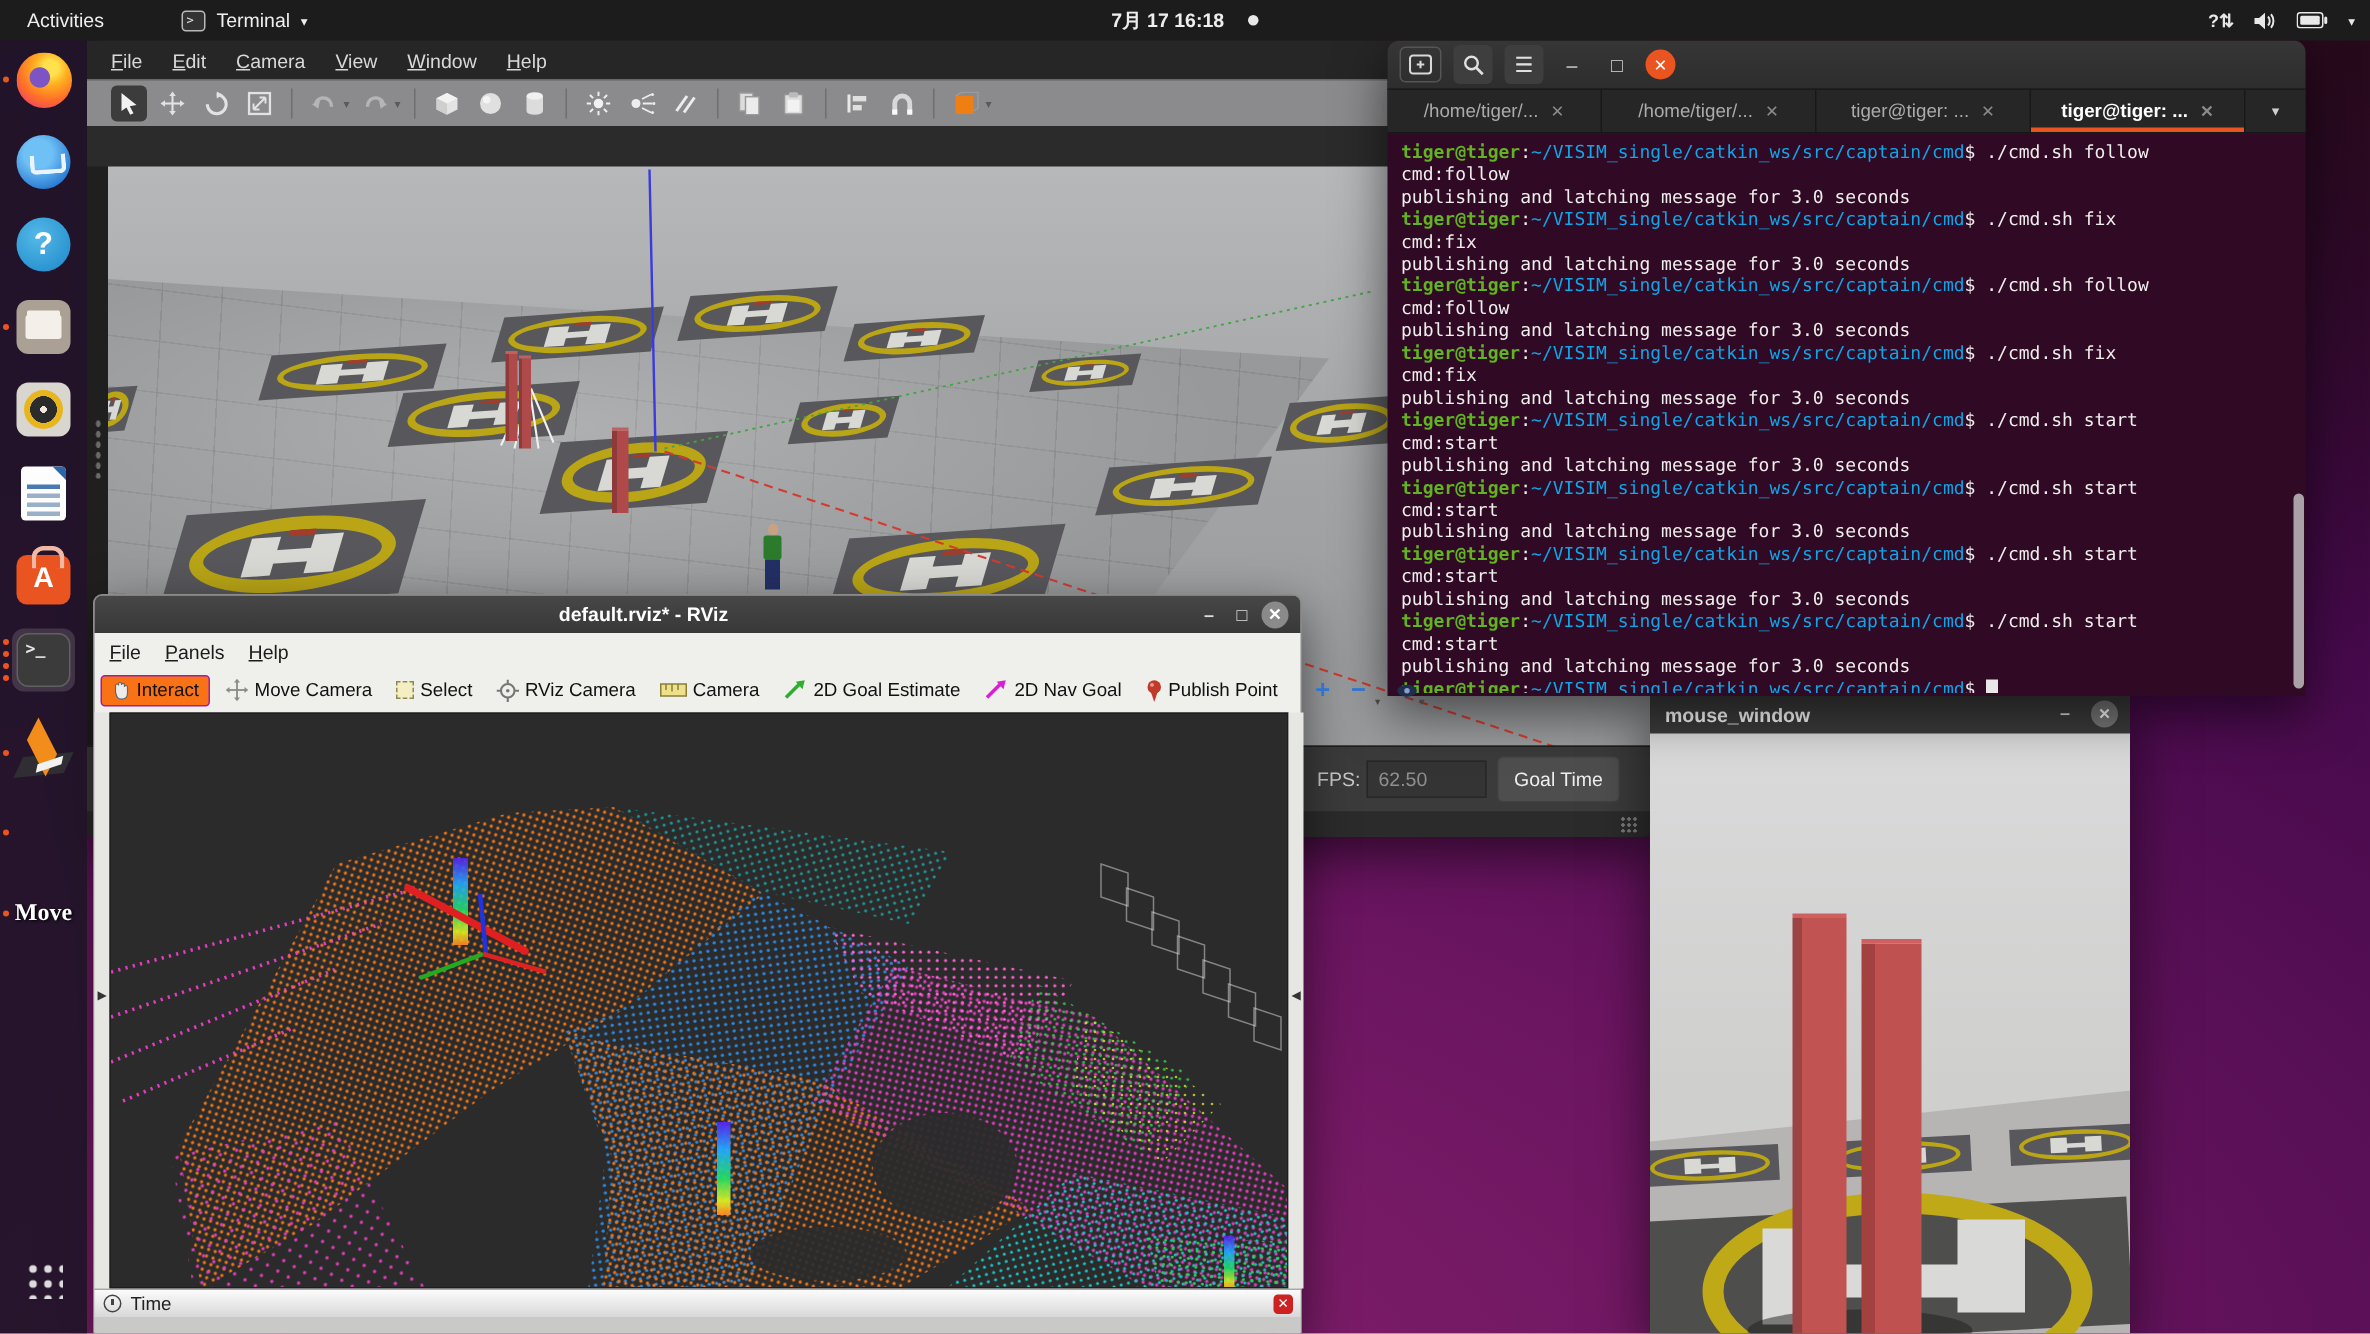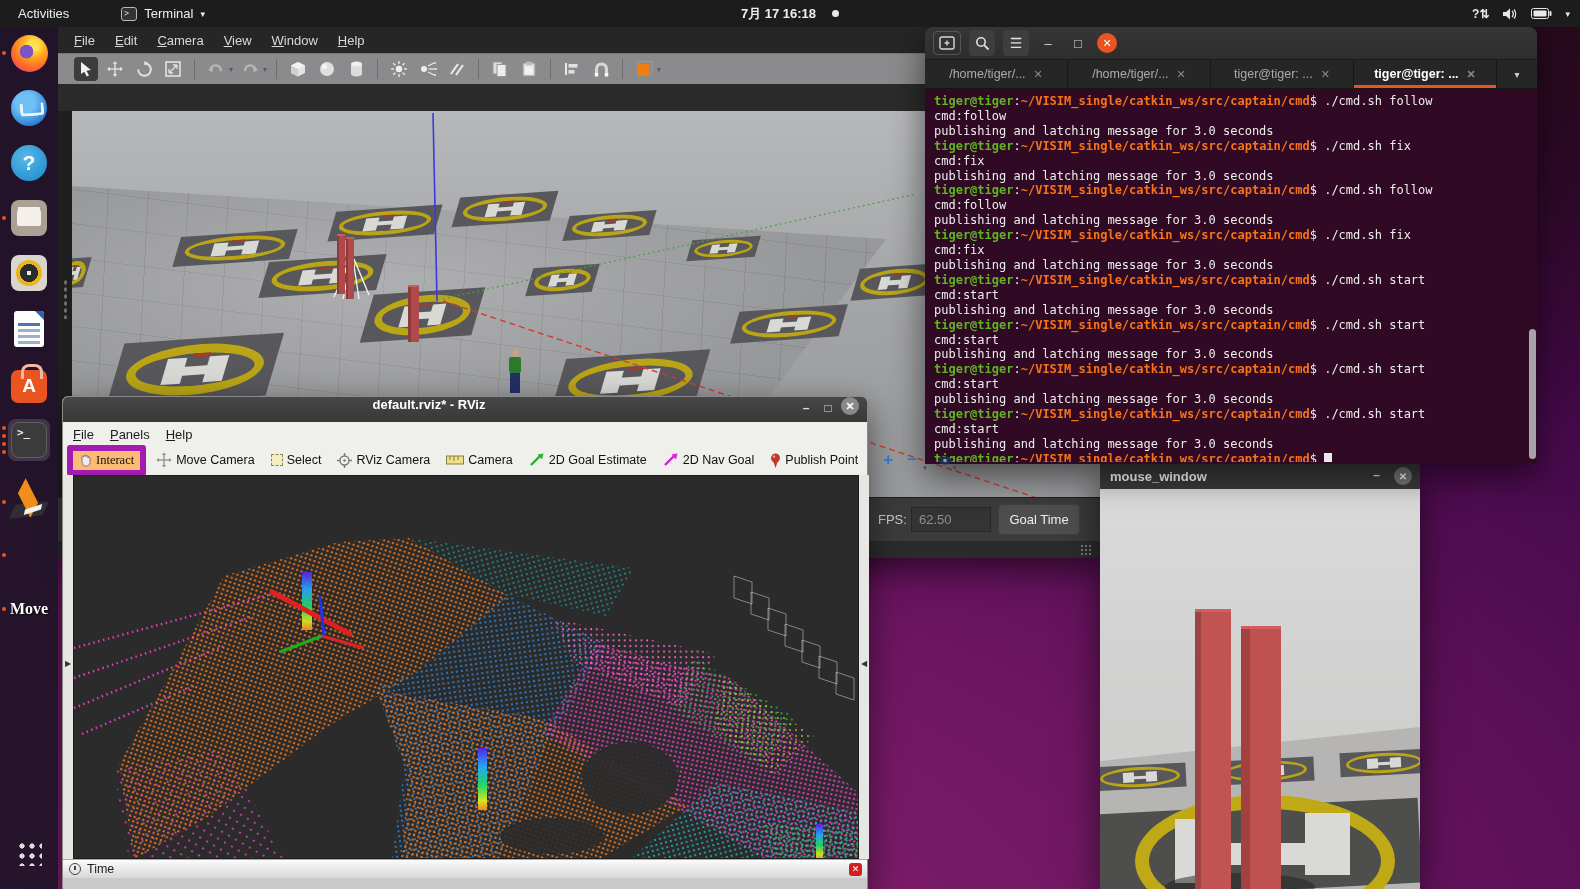--- a/index.html
+++ b/index.html
@@ -114,29 +114,29 @@
   #gz-reset { left:940px; top:6px; width:82px; height:31px; background:#4e4e4e; border:1px solid #404040; border-radius:4px;
     color:#eee; font-size:13px; display:flex; align-items:center; justify-content:center; }
   #gz-bottomframe { left:0; top:514px; width:1047px; height:17px; background:#2b2b2b; border-radius:0 0 10px 4px; }
   #gz-resize-grip { left:1022px; top:3px; width:12px; height:11px;
     background-image:radial-gradient(#7a7a7a 1px, rgba(0,0,0,0) 1.4px); background-size:4px 4px; }
 
   
   #rviz { left:62px; top:396px; width:806px; height:493px; background:#efefec; border:1px solid #8a8a8a; z-index:40;
     border-radius:6px 6px 0 0; }
   #rv-title { height:25px; background:linear-gradient(#474747,#383838); border-radius:5px 5px 0 0; color:#fff;
-    font-weight:bold; font-size:13px; display:flex; }
+    font-weight:bold; font-size:13px; display:flex; align-items:center; }
   #rv-title .t { flex:1; text-align:center; }
   .rv-wbtn { width:22px; height:22px; color:#ddd; font-size:12px; display:flex; align-items:center; justify-content:center; }
   .rv-close { width:18px; height:18px; border-radius:50%; background:#8a8a8a; color:#fff; font-size:11px; margin:0 8px 0 2px;
     display:flex; align-items:center; justify-content:center; }
   #rv-menus { height:24px; display:flex; align-items:center; gap:16px; padding-left:10px; color:#1c1c1c; font-size:13px; }
   #rv-toolbar { height:28px; display:flex; align-items:center; gap:4px; padding-left:4px; color:#111; font-size:12.5px; }
   .rv-tool { display:flex; align-items:center; gap:4px; padding:2px 6px; border-radius:3px; white-space:nowrap; }
-  .rv-tool.sel { background:#fdba74; border:6px solid #a21caf;font-family:Liberation Serif, serif; }
+  .rv-tool.sel { background:#f97316; border:1px solid #a21caf; }
   .rv-plus { color:#2f74d0; font-weight:bold; font-size:17px; padding:0 5px; }
   .rv-mini-caret { color:#444; font-size:7px; align-self:flex-end; margin:0 1px 2px -3px; }
   #rv-view { left:10px; top:78px; width:786px; height:384px; background:#2b2b2b; border:1px solid #1e1e1e; overflow:hidden; }
   #rv-strip-l { left:0; top:78px; width:10px; height:384px; background:#e6e6e3; }
   #rv-strip-r { left:796px; top:78px; width:10px; height:384px; background:#e6e6e3; }
   .rv-arrow { position:absolute; top:184px; font-size:8px; color:#333; }
   #rv-time { left:0; top:462px; width:804px; height:19px; background:linear-gradient(#fbfbfb,#d8d8d8); border-top:1px solid #a8a8a8;
     display:flex; align-items:center; font-size:12.5px; color:#222; gap:6px; padding-left:6px; }
   #rv-time-close { position:absolute; right:5px; width:13px; height:13px; border-radius:3px; background:#cc2222; color:#fff;
     font-size:9px; display:flex; align-items:center; justify-content:center; }
@@ -158,21 +158,21 @@
   .tm-tab { width:143px; display:flex; align-items:center; justify-content:center; gap:8px; color:#ababab; font-size:12.5px;
     border-right:1px solid #181818; position:relative; white-space:nowrap; }
   .tm-tab.active { color:#fff; font-weight:bold; }
   .tm-tab.active::after { content:""; position:absolute; left:0; right:0; bottom:0; height:3px; background:#e95420; }
   .tab-x { color:#8a8a8a; font-size:11px; }
   #tm-tabcaret { flex:1; display:flex; align-items:center; justify-content:center; color:#cfcfcf; font-size:10px; }
   #tm-body { position:relative; height:373px; padding:5px 0 0 9px; font-family:"DejaVu Sans Mono",monospace;
     font-size:12px; line-height:14.9px; color:#eeeeec; overflow:hidden; }
   .t-line { white-space:pre; }
   .t-g { color:#61b421; font-weight:bold; }
-  .t-b { color:#f97316; font-weight:bold; }
+  .t-b { color:#0ea5e9; font-weight:normal; }
   .t-cursor { display:inline-block; width:8px; height:12px; background:#e8e8e8; vertical-align:-2px; }
   #tm-scroll { position:absolute; right:1px; top:240px; width:7px; height:130px; background:#a9a1a6; border-radius:4px; }
 
   
   #mousewin { left:1100px; top:464px; width:320px; height:425px; background:#3b3b3b; z-index:25; }
   #mw-title { height:25px; background:#3b3b3b; color:#fff; font-weight:bold; font-size:13px; display:flex; align-items:center;
     padding-left:10px; }
   #mw-min { position:absolute; right:40px; top:4px; color:#ddd; font-size:12px; }
   #mw-close { position:absolute; right:8px; top:3px; width:18px; height:18px; border-radius:50%; background:#787878; color:#fff;
     font-size:10px; display:flex; align-items:center; justify-content:center; }

